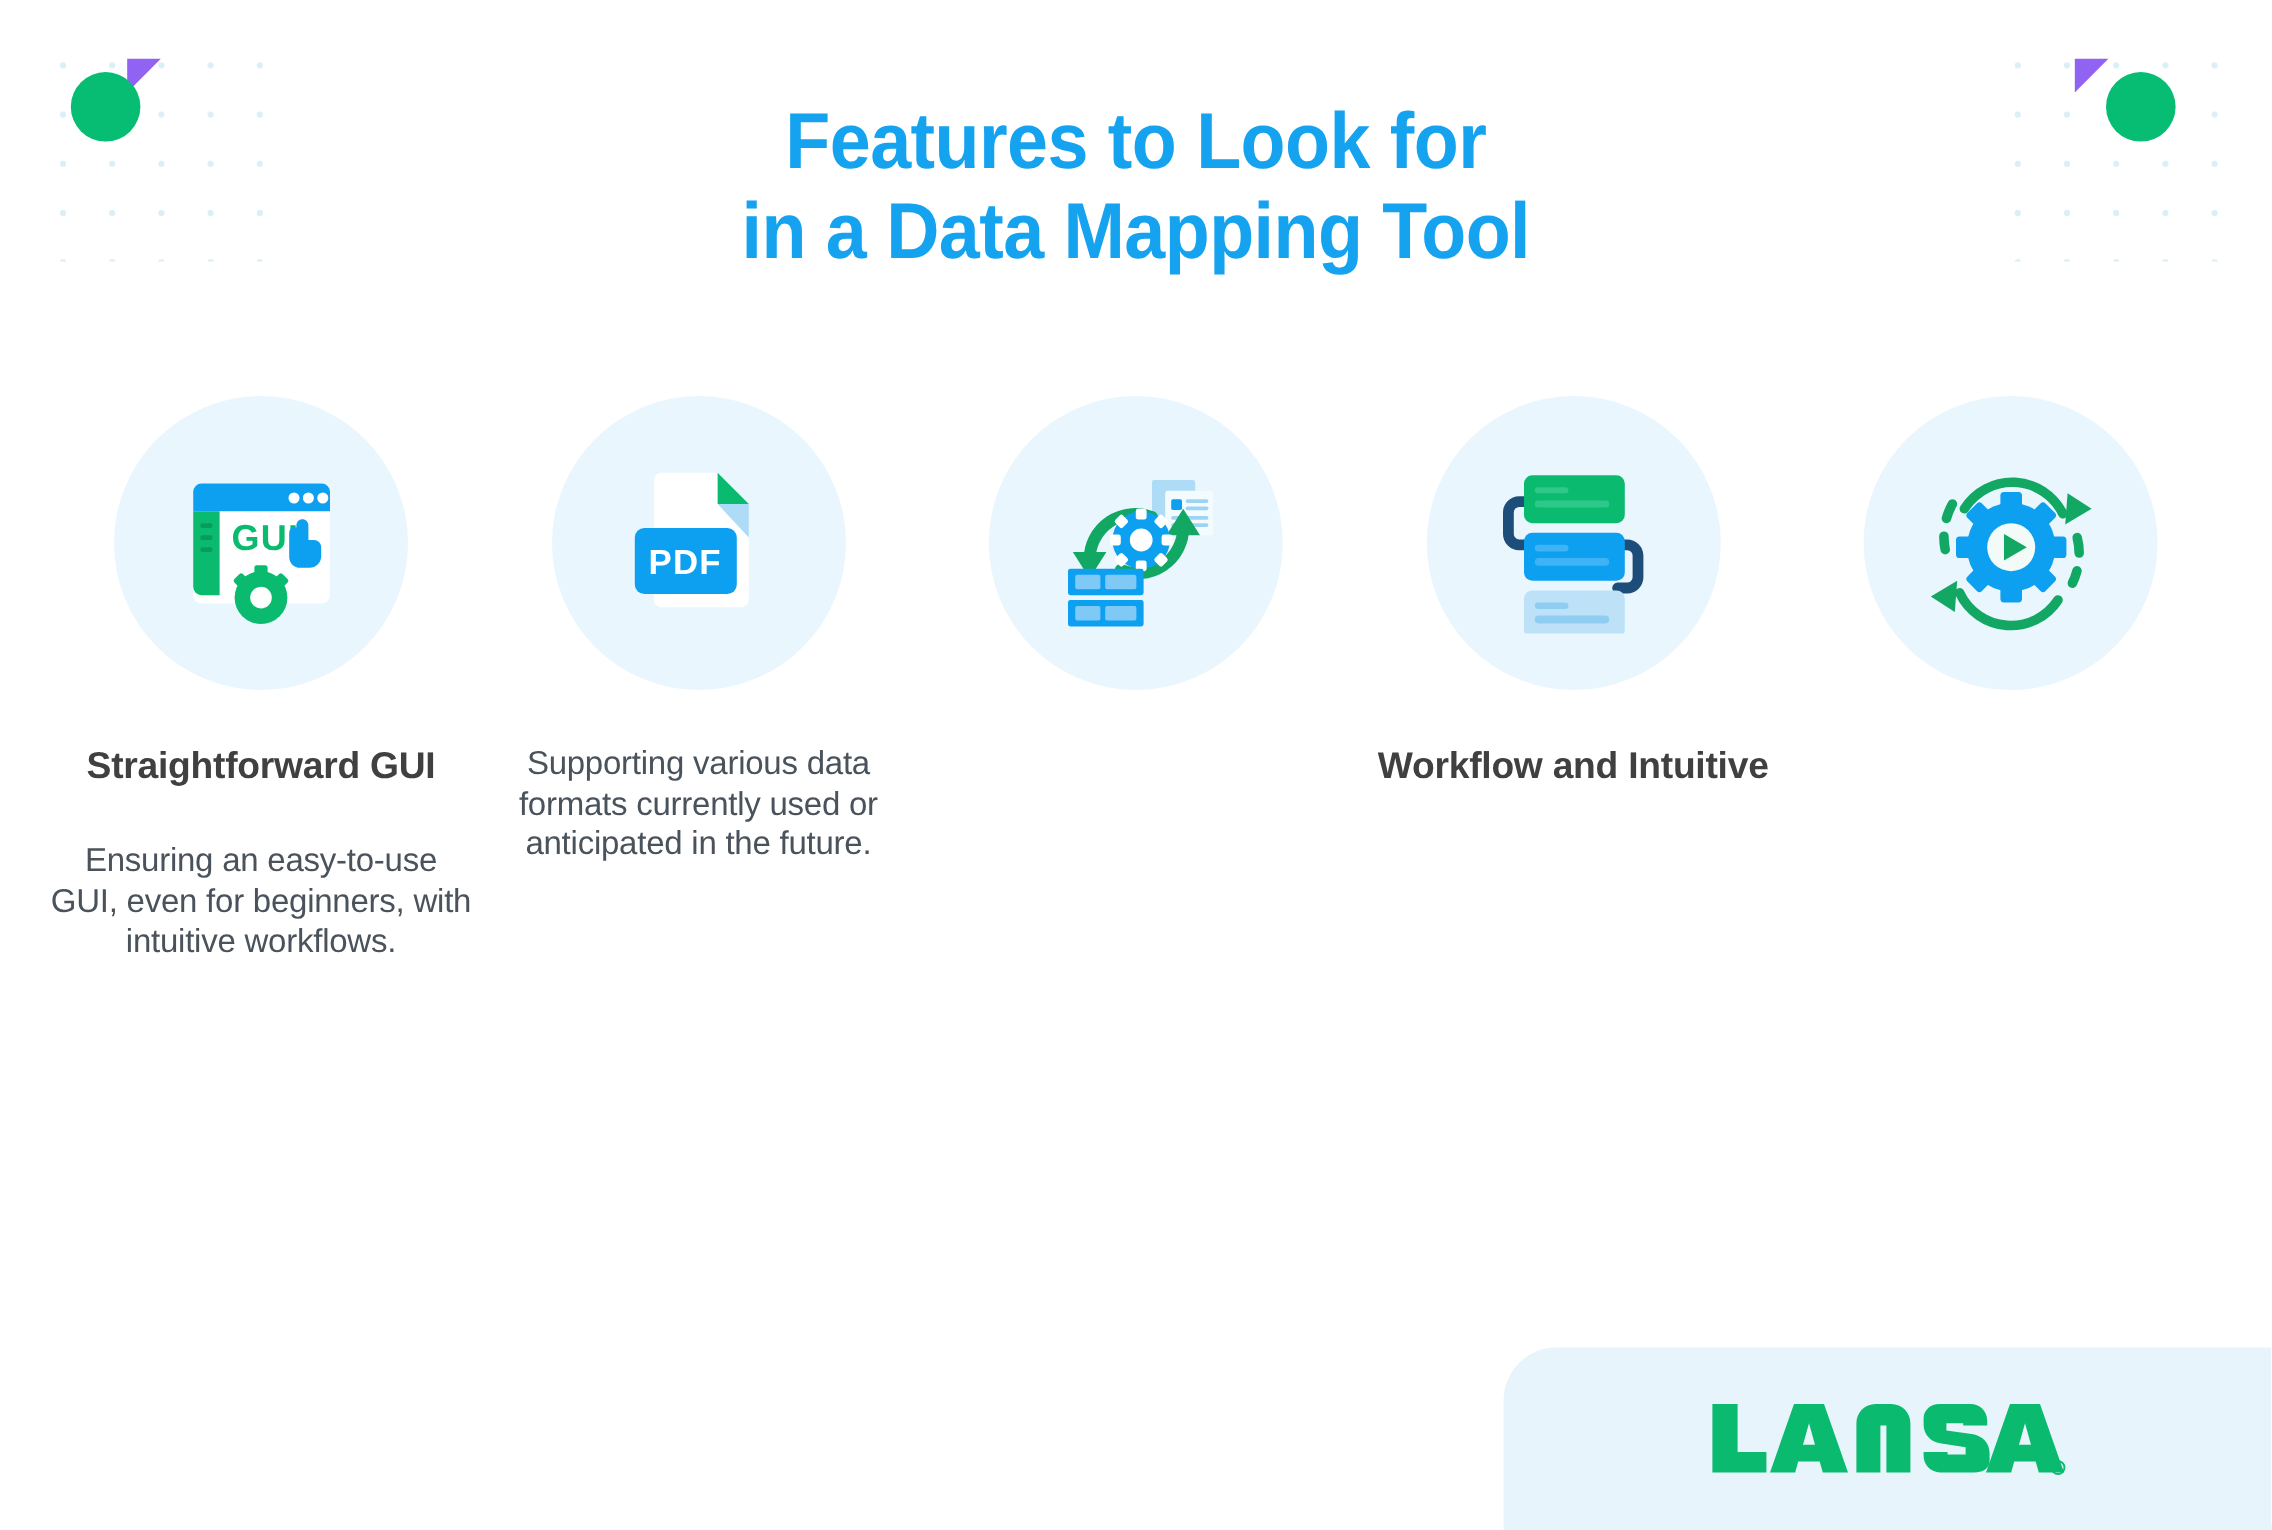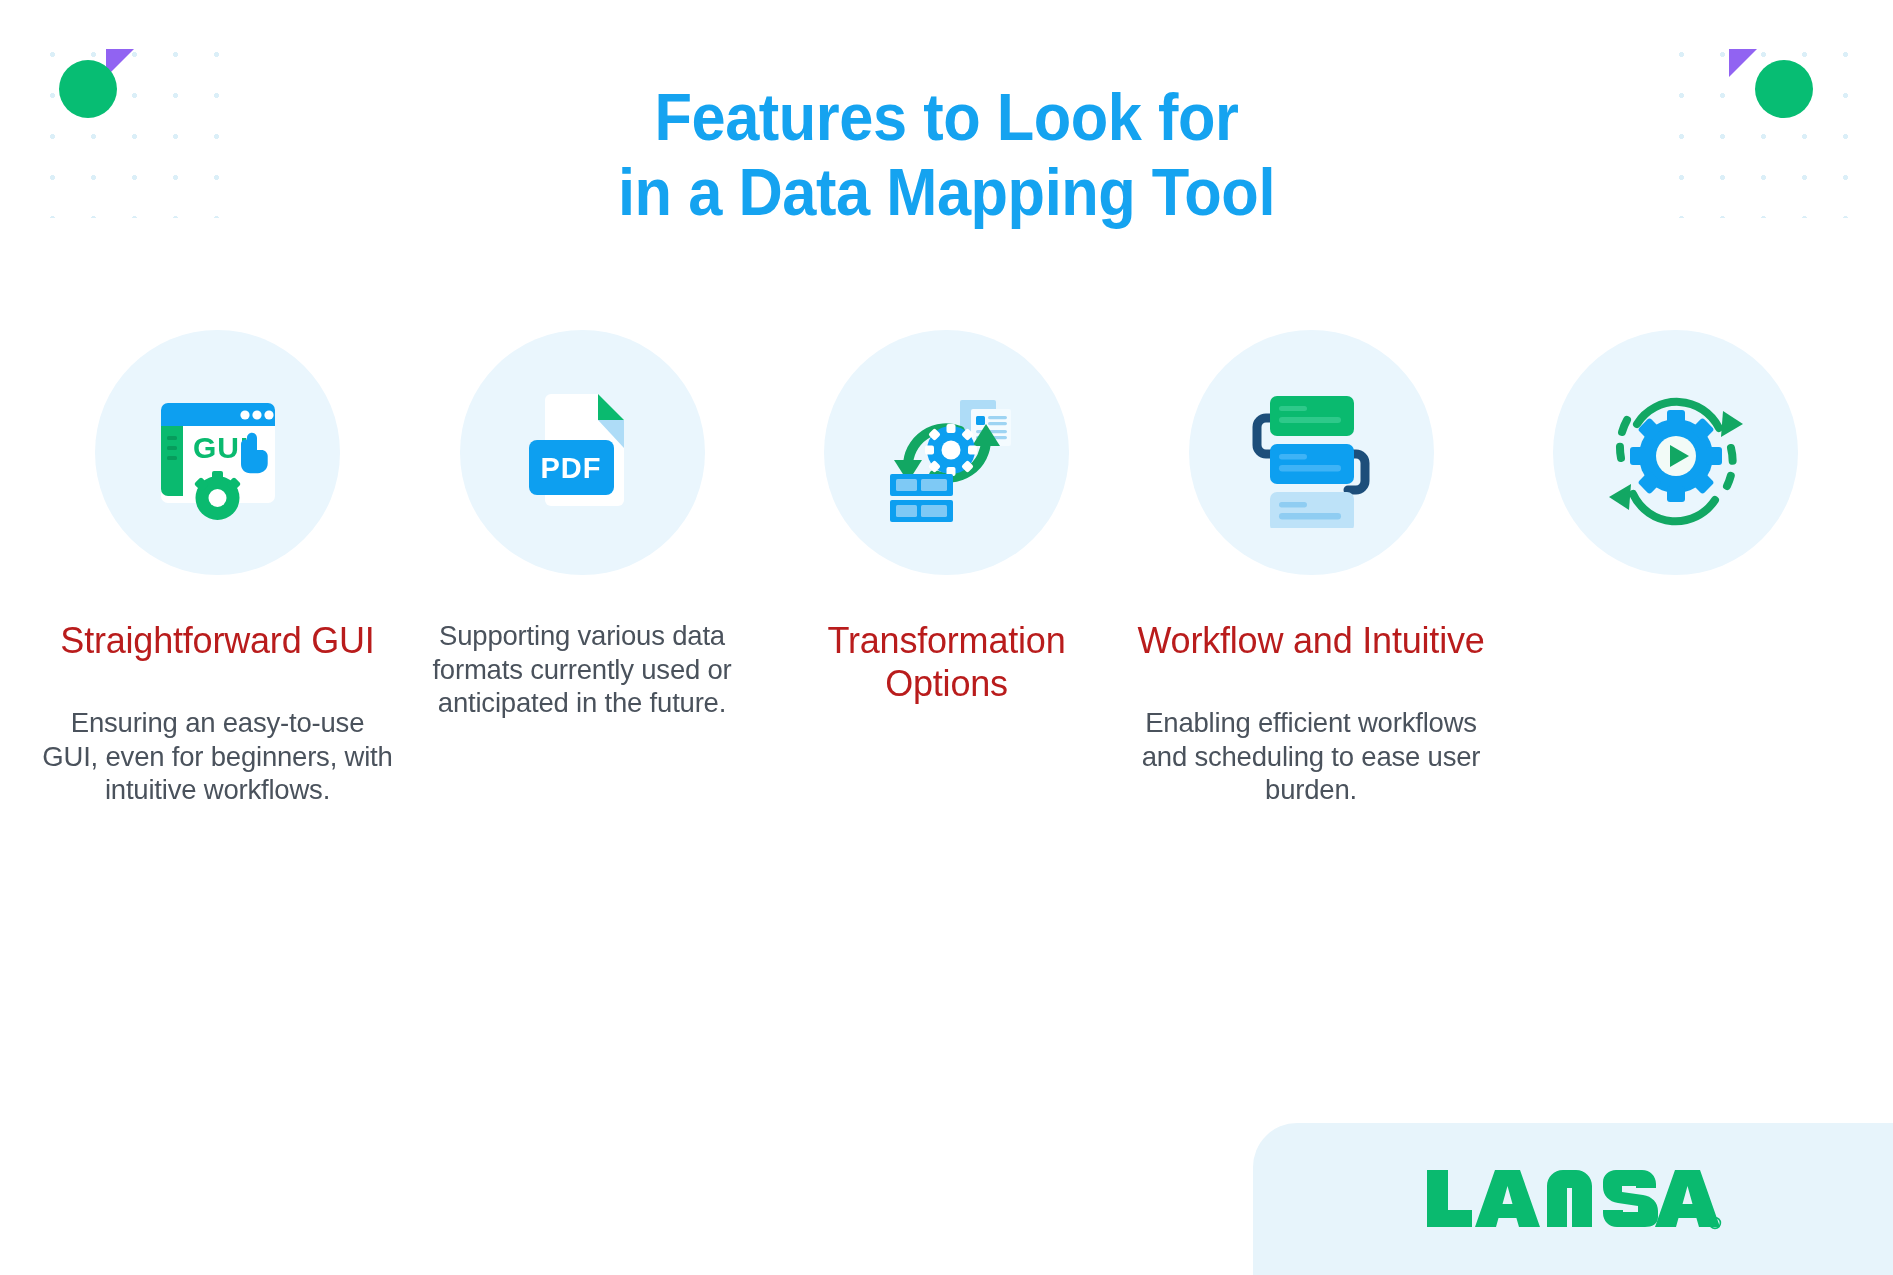--- a/index.html
+++ b/index.html
@@ -78,23 +78,23 @@
     margin:0 auto 44px auto;
     border-radius:50%;
     background:#eaf6fd;
     display:flex;
     align-items:center;
     justify-content:center;
   }
   .icon-wrap svg { display:block; }
 
   .card-title {
-    font-size:36px;
-    font-weight:normal;
-    color:#b91c1c;
+    font-size:31px;
+    font-weight:bold;
+    color:#404040;
     line-height:1.2;
     margin-bottom:28px;
     letter-spacing:-.2px;
   }
   .card-desc {
     font-size:27.5px;
     color:#4a525c;
     line-height:1.22;
     letter-spacing:-.2px;
     margin-top:44px;
@@ -201,41 +201,39 @@
           <rect x="91" y="84" width="9" height="9" rx="2" transform="rotate(-45 95.5 88.5)"></rect>
         </g>
         <rect x="18" y="96" width="63" height="22" rx="2" fill="#0d9ff0"></rect>
         <rect x="24" y="101" width="21" height="12" rx="1.6" fill="#7ec9f5"></rect>
         <rect x="49" y="101" width="26" height="12" rx="1.6" fill="#7ec9f5"></rect>
         <rect x="18" y="122" width="63" height="22" rx="2" fill="#0d9ff0"></rect>
         <rect x="24" y="127" width="21" height="12" rx="1.6" fill="#7ec9f5"></rect>
         <rect x="49" y="127" width="26" height="12" rx="1.6" fill="#7ec9f5"></rect>
       </svg>
     </div>
-    <div class="card-title">Transformation Options</div>
   </div>
 
   <div class="card">
     <div class="icon-wrap">
       <svg width="150" height="150" viewBox="0 0 150 150">
         <path d="M38 40h-8a9 9 0 0 0-9 9v18a9 9 0 0 0 9 9h8" fill="none" stroke="#1d4e7a" stroke-width="9" stroke-linecap="round"></path>
         <path d="M112 76h8a9 9 0 0 1 9 9v18a9 9 0 0 1-9 9h-8" fill="none" stroke="#1d4e7a" stroke-width="9" stroke-linecap="round"></path>
         <rect x="34" y="18" width="84" height="40" rx="7" fill="#0aba6f"></rect>
         <rect x="43" y="28" width="28" height="5" rx="2.5" fill="#2ec98a"></rect>
         <rect x="43" y="39" width="62" height="6" rx="3" fill="#2ec98a"></rect>
         <rect x="34" y="66" width="84" height="40" rx="7" fill="#0d9ff0"></rect>
         <rect x="43" y="76" width="28" height="5.5" rx="2.7" fill="#3eb3f6"></rect>
         <rect x="43" y="87" width="62" height="6.5" rx="3.2" fill="#3eb3f6"></rect>
         <rect x="34" y="114" width="84" height="40" rx="7" fill="#bde2f8"></rect>
         <rect x="43" y="124" width="28" height="5.5" rx="2.7" fill="#8fcdf2"></rect>
         <rect x="43" y="135" width="62" height="6.5" rx="3.2" fill="#8fcdf2"></rect>
       </svg>
     </div>
     <div class="card-title">Workflow and Intuitive</div>
-    <div class="card-desc">Enabling efficient workflows and scheduling to ease user burden.</div>
   </div>
 
   <div class="card">
     <div class="icon-wrap">
       <svg width="150" height="150" viewBox="0 0 150 150">
         <path d="M36 46a47 47 0 0 1 82 4" fill="none" stroke="#12a763" stroke-width="8" stroke-linecap="round"></path>
         <path d="M122 33l-2 26 22-13z" fill="#12a763"></path>
         <path d="M114 122a47 47 0 0 1-82-6" fill="none" stroke="#12a763" stroke-width="8" stroke-linecap="round"></path>
         <path d="M28 132l2-26-22 13z" fill="#12a763"></path>
         <path d="M26 42a56 56 0 0 0-6 38" fill="none" stroke="#12a763" stroke-width="8" stroke-linecap="round" stroke-dasharray="13 15"></path>

